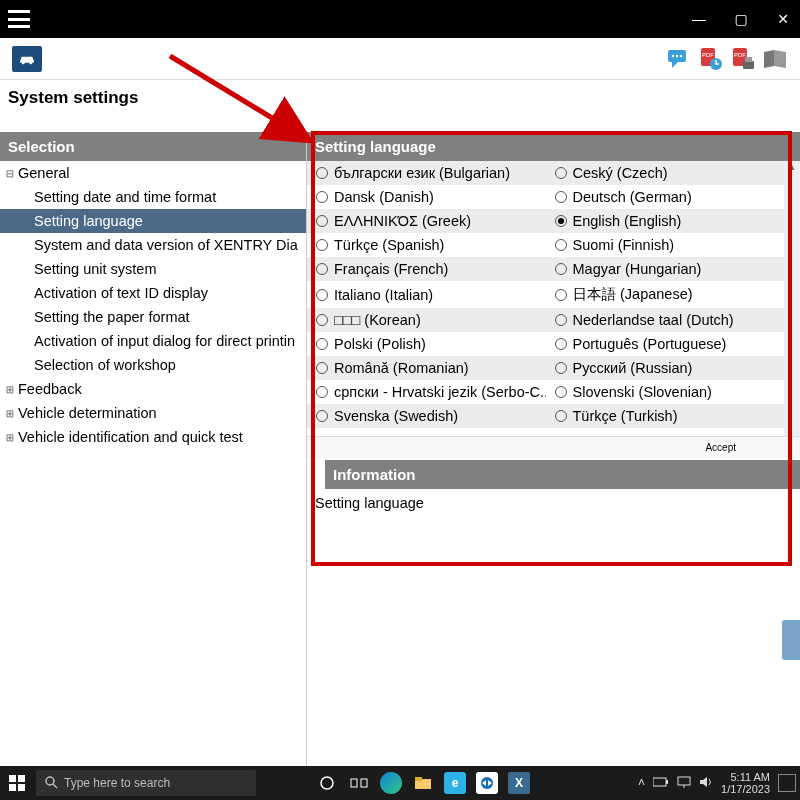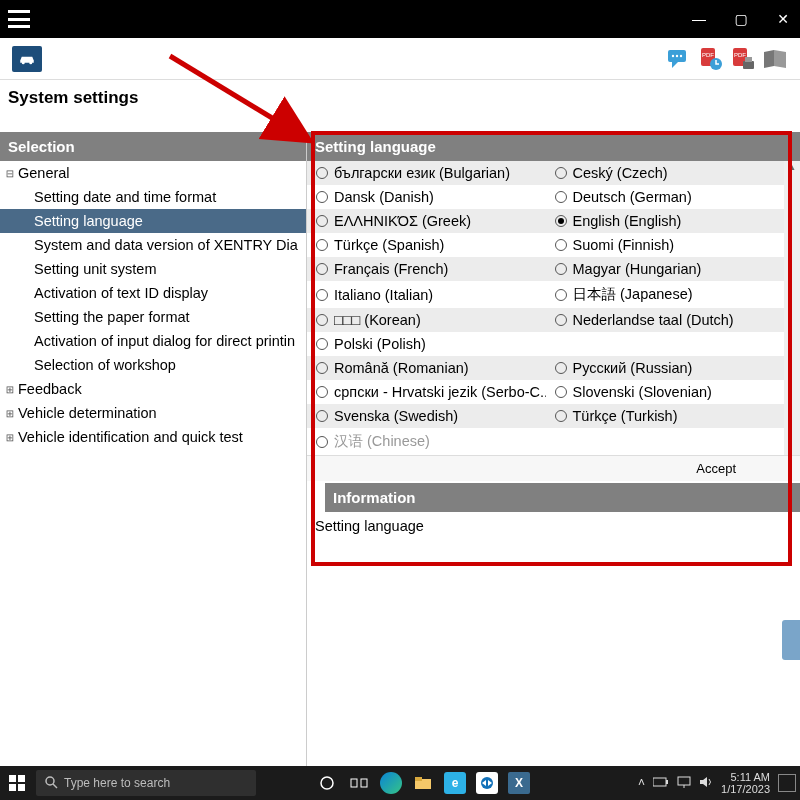--- a/index.html
+++ b/index.html
@@ -38,21 +38,21 @@
   .lang-row { display: flex; }
   .lang-row:nth-child(odd) { background: #ececec; }
   .lang-row:nth-child(even) { background: #fff; }
   .lang-cell { width: 50%; display: flex; align-items: center; padding: 4px 9px; font-size: 14.5px; white-space: nowrap; overflow: hidden; text-overflow: ellipsis; }
   .radio { width: 12px; height: 12px; border: 1px solid #555; border-radius: 50%; margin-right: 6px; flex-shrink: 0; display: flex; align-items: center; justify-content: center; }
   .radio.checked::after { content: ""; width: 6px; height: 6px; background: #000; border-radius: 50%; }
   .lang-cell.dim { color: #999; }
   .right-scroll { width: 16px; background: #efefef; display: flex; flex-direction: column; align-items: center; font-size: 10px; color: #666; }
   .right-scroll .vtrack { flex: 0 0 auto; height: 50px; }
   .accept-row { display: flex; justify-content: flex-end; padding: 3px 56px 3px 0; background: #f7f7f7; border-top: 1px solid #ddd; }
-  .accept-btn { font-size: 13px; padding: 2px 8px; cursor: pointer; }
+  .accept-btn { font-size: 10px; padding: 2px 8px; cursor: pointer; }
   .info-header { background: #808080; color: #fff; font-weight: 600; padding: 6px 8px; font-size: 15px; margin-top: 2px; margin-left: 18px; }
   .info-body { padding: 6px 8px; font-size: 14.5px; flex: 1; }
   
   .red-box { position: absolute; border: 4px solid #cc0000; pointer-events: none; }
   .arrow-svg { position: absolute; pointer-events: none; }
   
   .taskbar { position: absolute; bottom: 0; left: 0; right: 0; height: 34px; background: #1b1b1b; color: #fff; display: flex; align-items: center; font-size: 12px; }
   .tb-start { width: 34px; display: flex; align-items: center; justify-content: center; }
   .tb-search { display: flex; align-items: center; background: #2f2f2f; height: 26px; border-radius: 2px; margin-left: 2px; width: 220px; padding: 0 8px; color: #bdbdbd; }
   .tb-search .mag { margin-right: 6px; }
@@ -252,20 +252,24 @@
             <div class="lang-cell">
               <span class="radio"></span>
               <span>Nederlandse taal (Dutch)</span>
             </div>
           </div>
           <div class="lang-row">
             <div class="lang-cell">
               <span class="radio"></span>
               <span>Polski (Polish)</span>
             </div>
+            <div class="lang-cell">
+              <span class="radio"></span>
+              <span>Português (Portuguese)</span>
+            </div>
           </div>
           <div class="lang-row">
             <div class="lang-cell">
               <span class="radio"></span>
               <span>Română (Romanian)</span>
             </div>
             <div class="lang-cell">
               <span class="radio"></span>
               <span>Русский (Russian)</span>
             </div>
@@ -284,24 +288,20 @@
             <div class="lang-cell">
               <span class="radio"></span>
               <span>Svenska (Swedish)</span>
             </div>
             <div class="lang-cell">
               <span class="radio"></span>
               <span>Türkçe (Turkish)</span>
             </div>
           </div>
           <div class="lang-row">
-            <div class="lang-cell dim">
-              <span class="radio"></span>
-              <span>汉语 (Chinese)</span>
-            </div>
             <div class="lang-cell"></div>
           </div>
         </div>
       <div class="right-scroll">
         <div>▴</div>
         <div class="vtrack"></div>
       </div>
     </div>
     <div class="accept-row">
       <span class="accept-btn">Accept</span>

